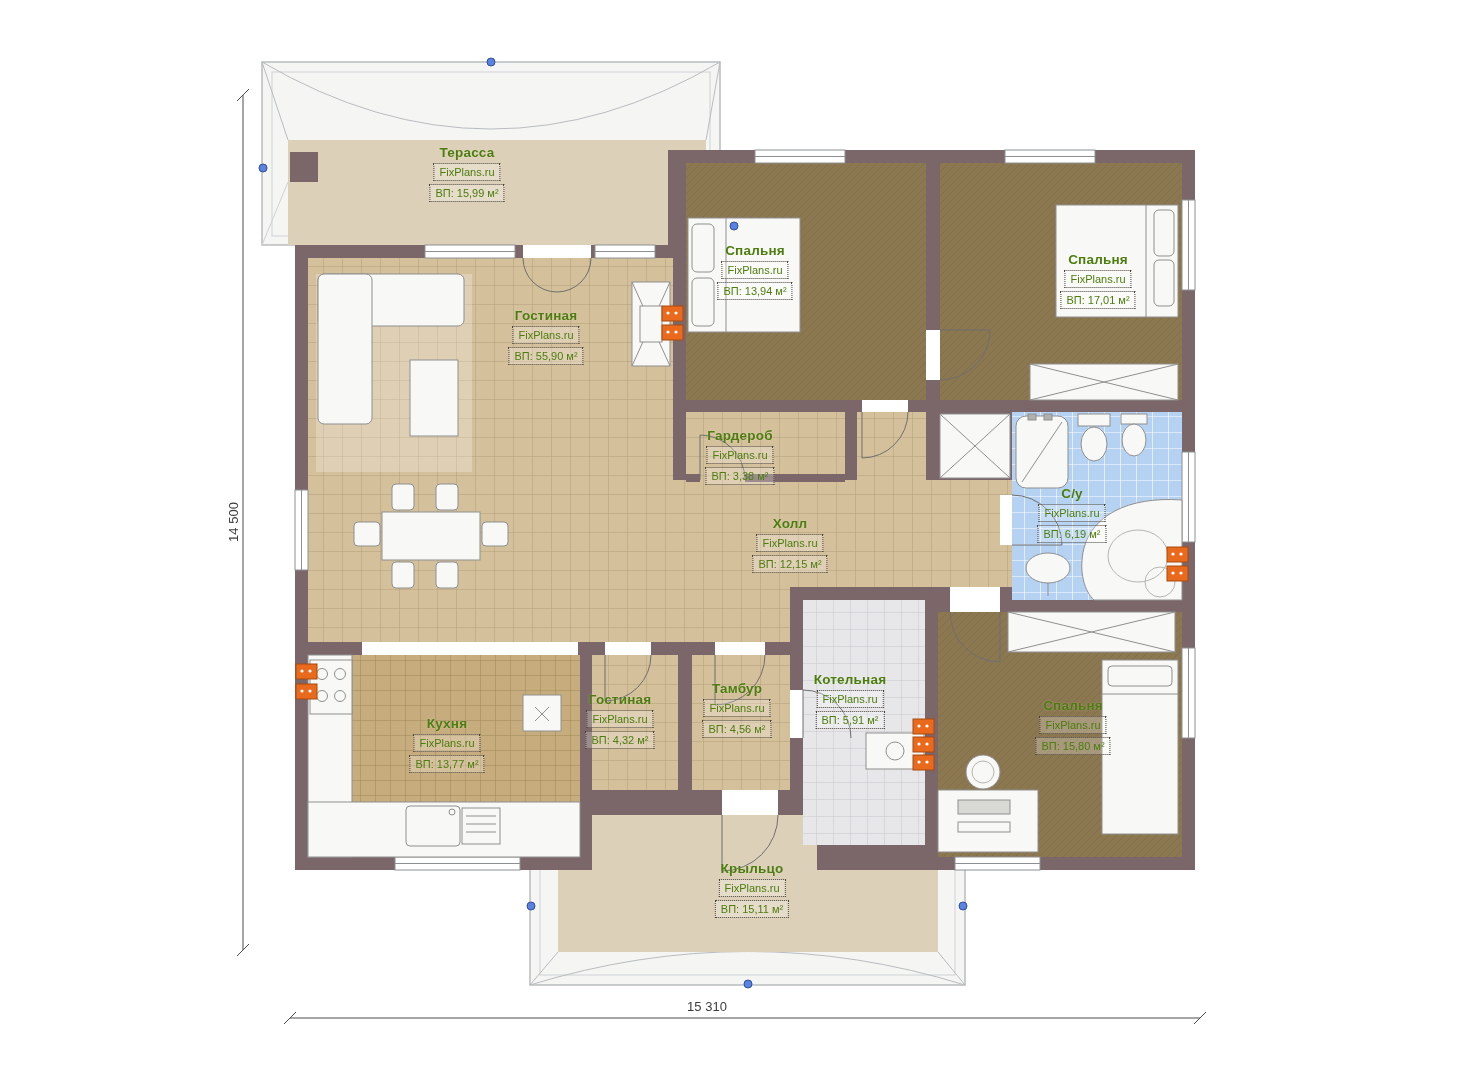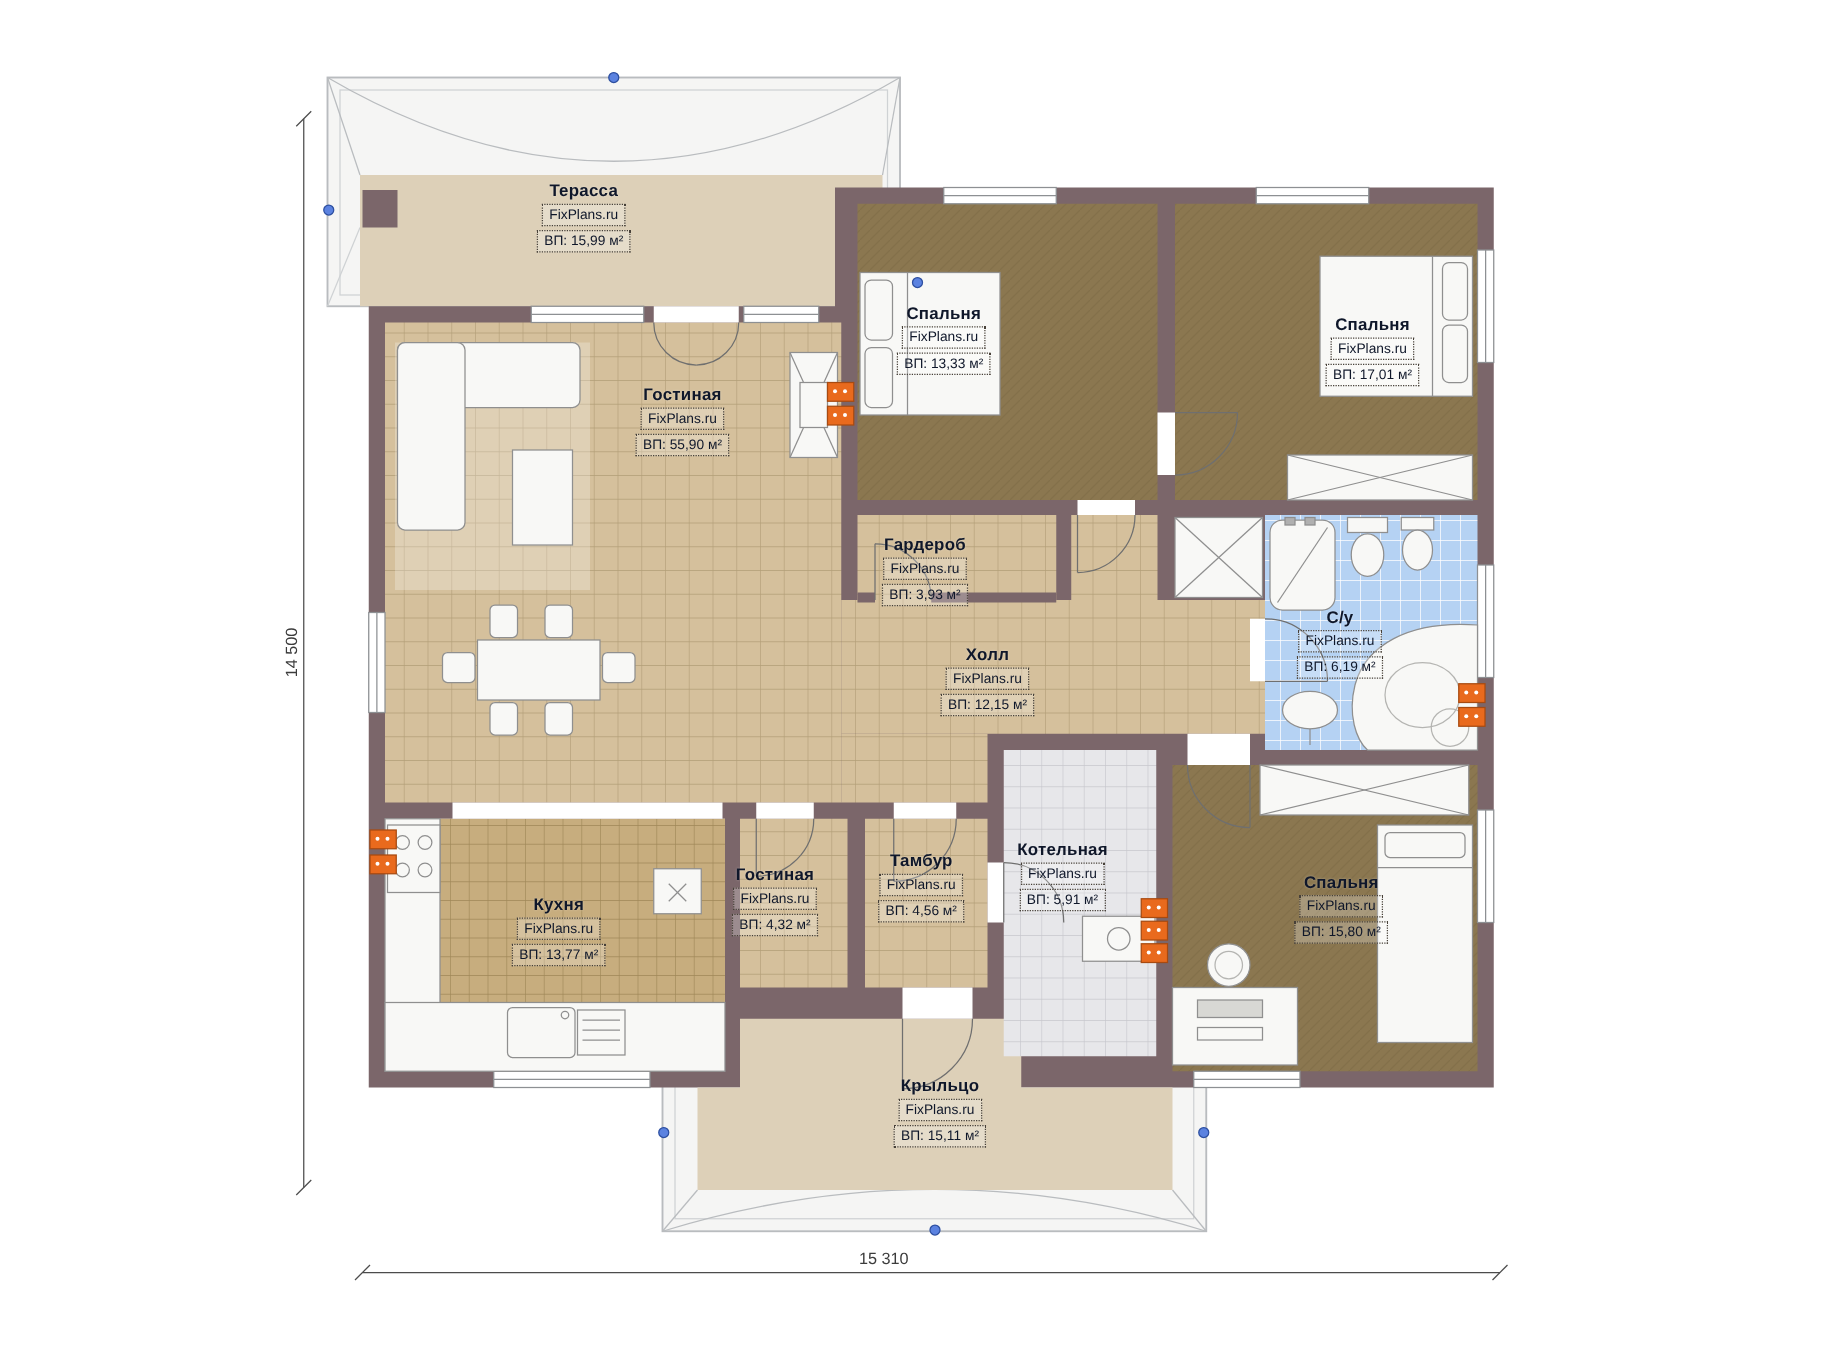--- a/index.html
+++ b/index.html
@@ -1,19 +1,19 @@
 <!DOCTYPE html>
 <html><head>
 <meta charset="utf-8">
 <style>
   html,body{margin:0;padding:0;background:#ffffff;}
   .stage{position:relative;width:1474px;height:1080px;background:#ffffff;overflow:hidden;
          font-family:"Liberation Sans",sans-serif;}
   .plan-svg{position:absolute;left:0;top:0;}
-  .room-label{position:absolute;transform:translateX(-50%);text-align:center;color:#0f172a;z-index:5;}
+  .room-label{position:absolute;transform:translateX(-50%);text-align:center;color:#4d7c0f;z-index:5;}
   .room-label .rn{font-weight:bold;font-size:13.5px;letter-spacing:.2px;white-space:nowrap;
                   text-shadow:0 0 2px rgba(255,255,255,.35);}
   .room-label .rb{display:block;border:1px dotted #474038;font-size:11px;line-height:16px;
                   padding:0 5px;margin:3px auto 0;background:rgba(255,255,255,.25);
                   width:max-content;white-space:nowrap;}
   .dim-label{position:absolute;font-size:13px;color:#3c3c3c;z-index:4;white-space:nowrap;}
   .dim-label.v{transform:translate(-50%,-50%) rotate(-90deg);}
   .dim-label.h{transform:translate(-50%,-100%);}
 </style>
 </head>
@@ -380,31 +380,31 @@
   <span class="rb">ВП: 15,99 м²</span>
 </div>
 <div class="room-label" style="left:546px;top:308px">
   <div class="rn">Гостиная</div>
   <span class="rb">FixPlans.ru</span>
   <span class="rb">ВП: 55,90 м²</span>
 </div>
 <div class="room-label" style="left:755px;top:243px">
   <div class="rn">Спальня</div>
   <span class="rb">FixPlans.ru</span>
-  <span class="rb">ВП: 13,33 м²</span>
+  <span class="rb">ВП: 13,94 м²</span>
 </div>
 <div class="room-label" style="left:1098px;top:252px">
   <div class="rn">Спальня</div>
   <span class="rb">FixPlans.ru</span>
   <span class="rb">ВП: 17,01 м²</span>
 </div>
 <div class="room-label" style="left:740px;top:428px">
   <div class="rn">Гардероб</div>
   <span class="rb">FixPlans.ru</span>
-  <span class="rb">ВП: 3,93 м²</span>
+  <span class="rb">ВП: 3,38 м²</span>
 </div>
 <div class="room-label" style="left:790px;top:516px">
   <div class="rn">Холл</div>
   <span class="rb">FixPlans.ru</span>
   <span class="rb">ВП: 12,15 м²</span>
 </div>
 <div class="room-label" style="left:1072px;top:486px">
   <div class="rn">С/у</div>
   <span class="rb">FixPlans.ru</span>
   <span class="rb">ВП: 6,19 м²</span>

